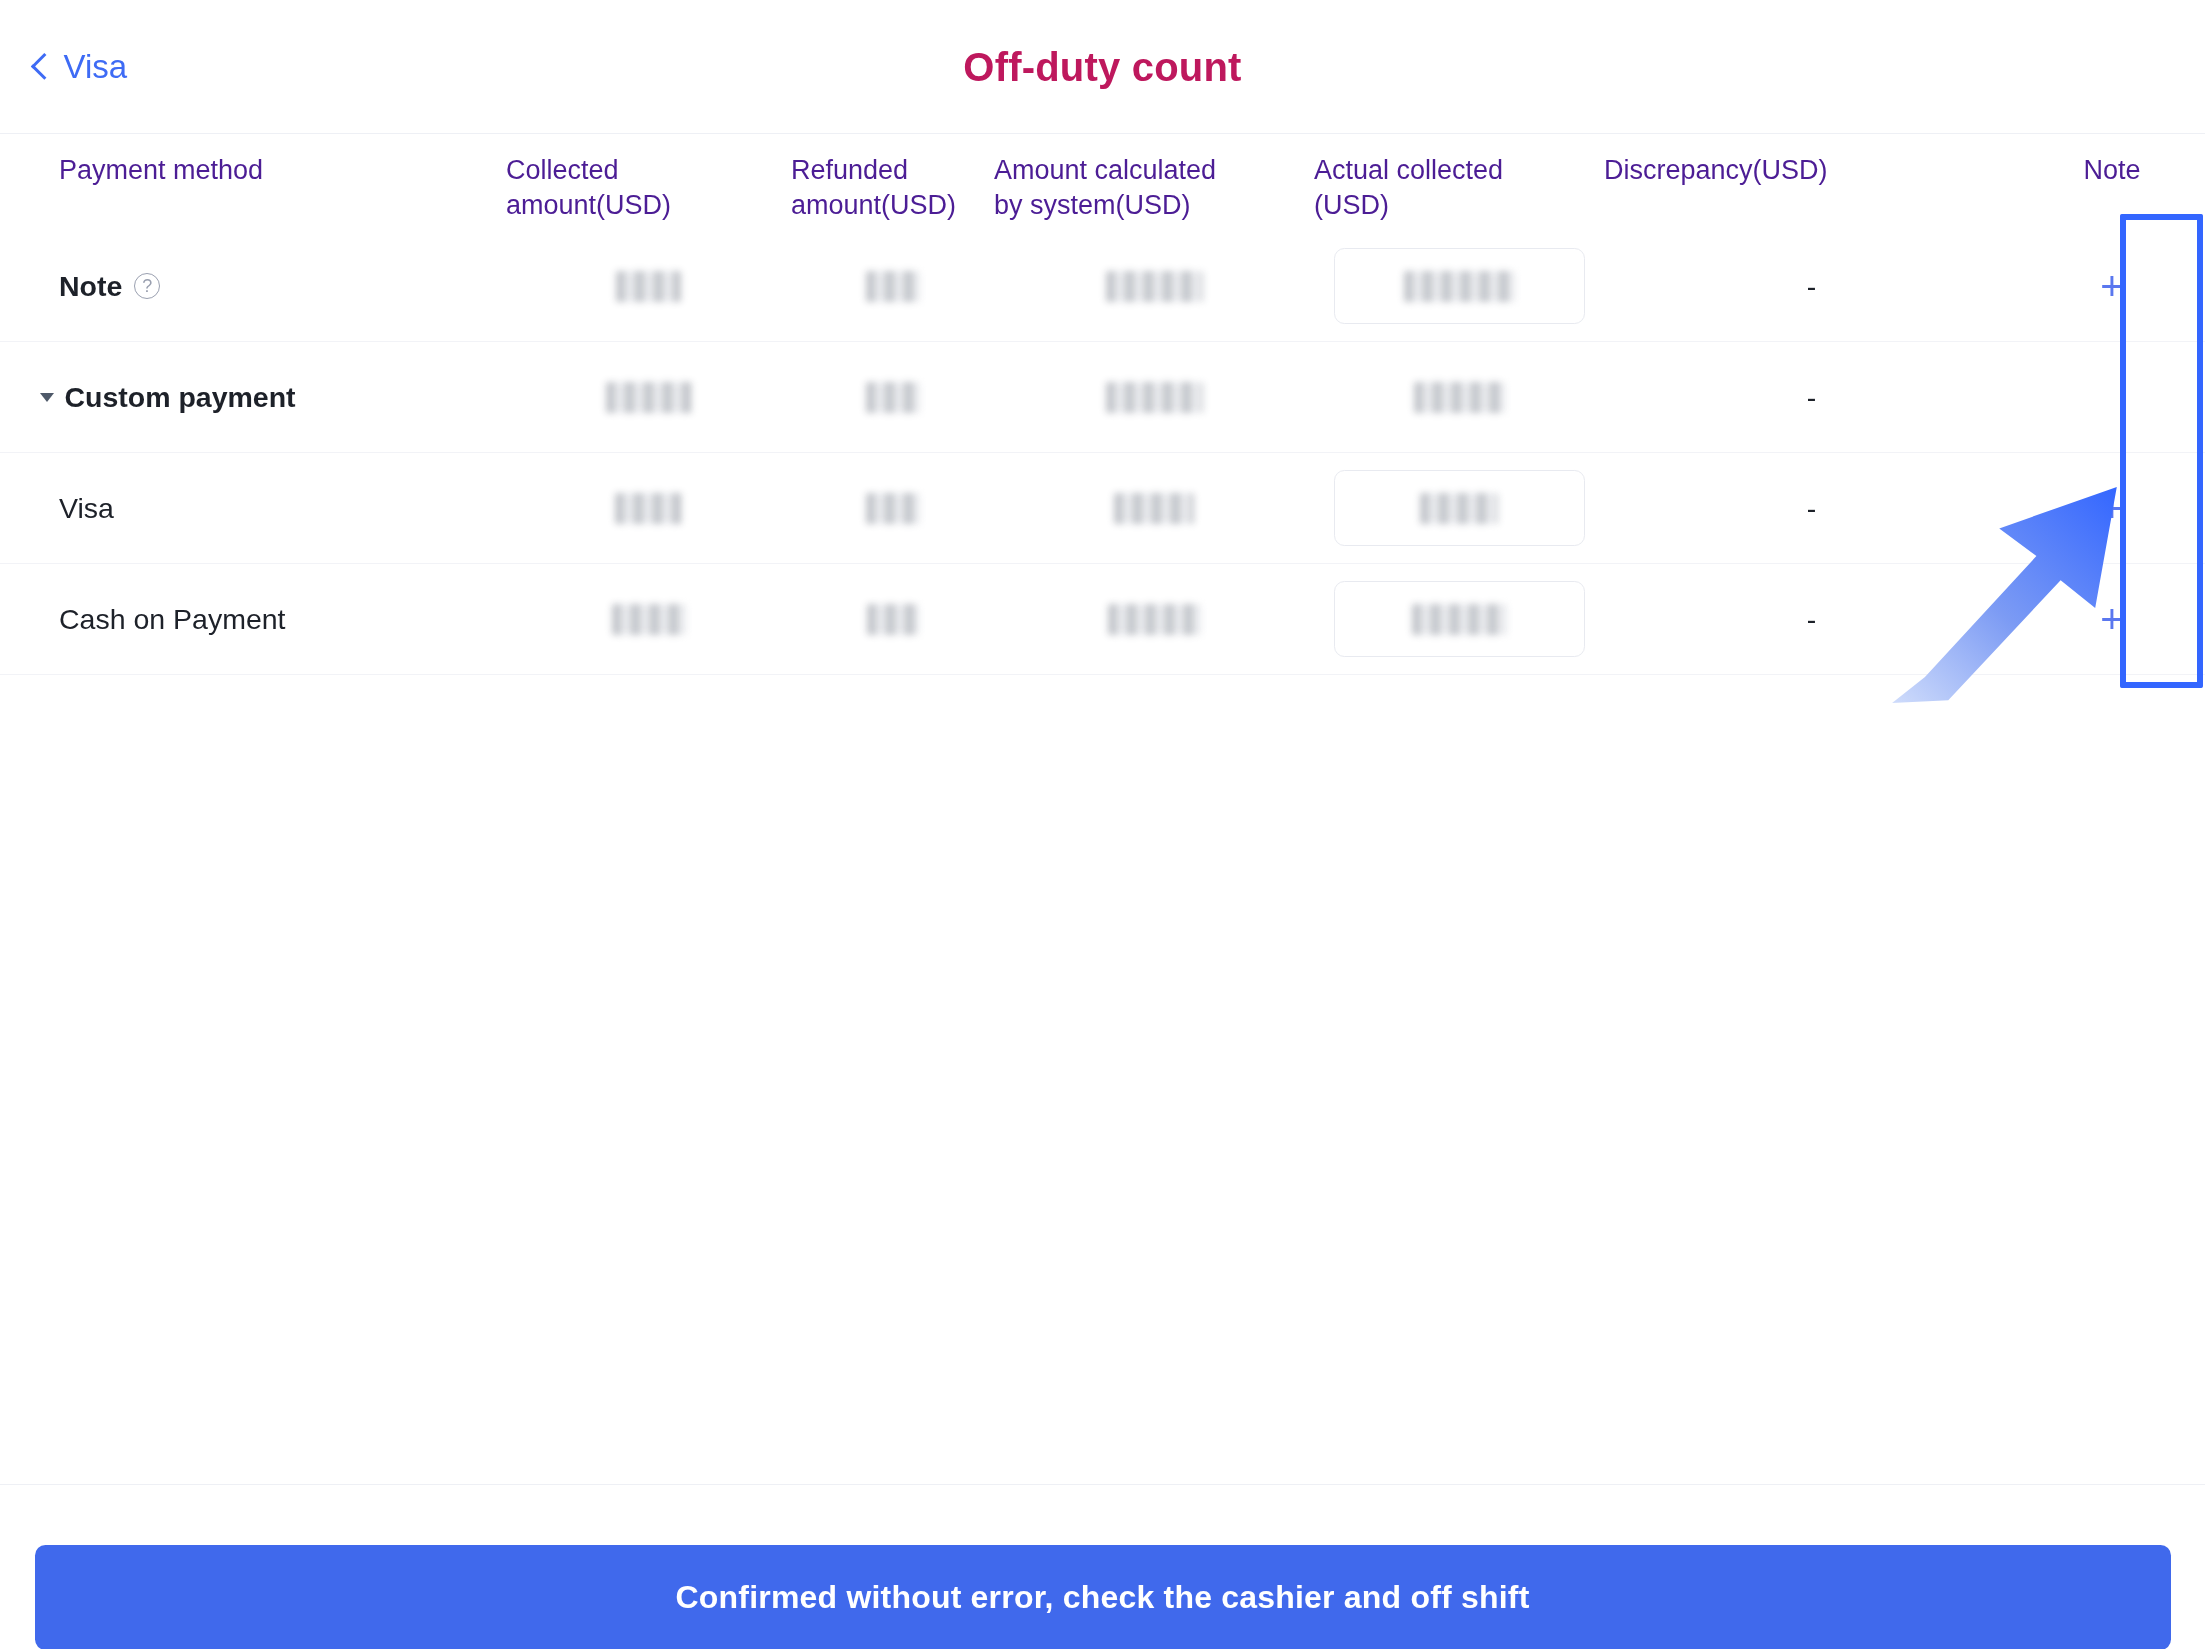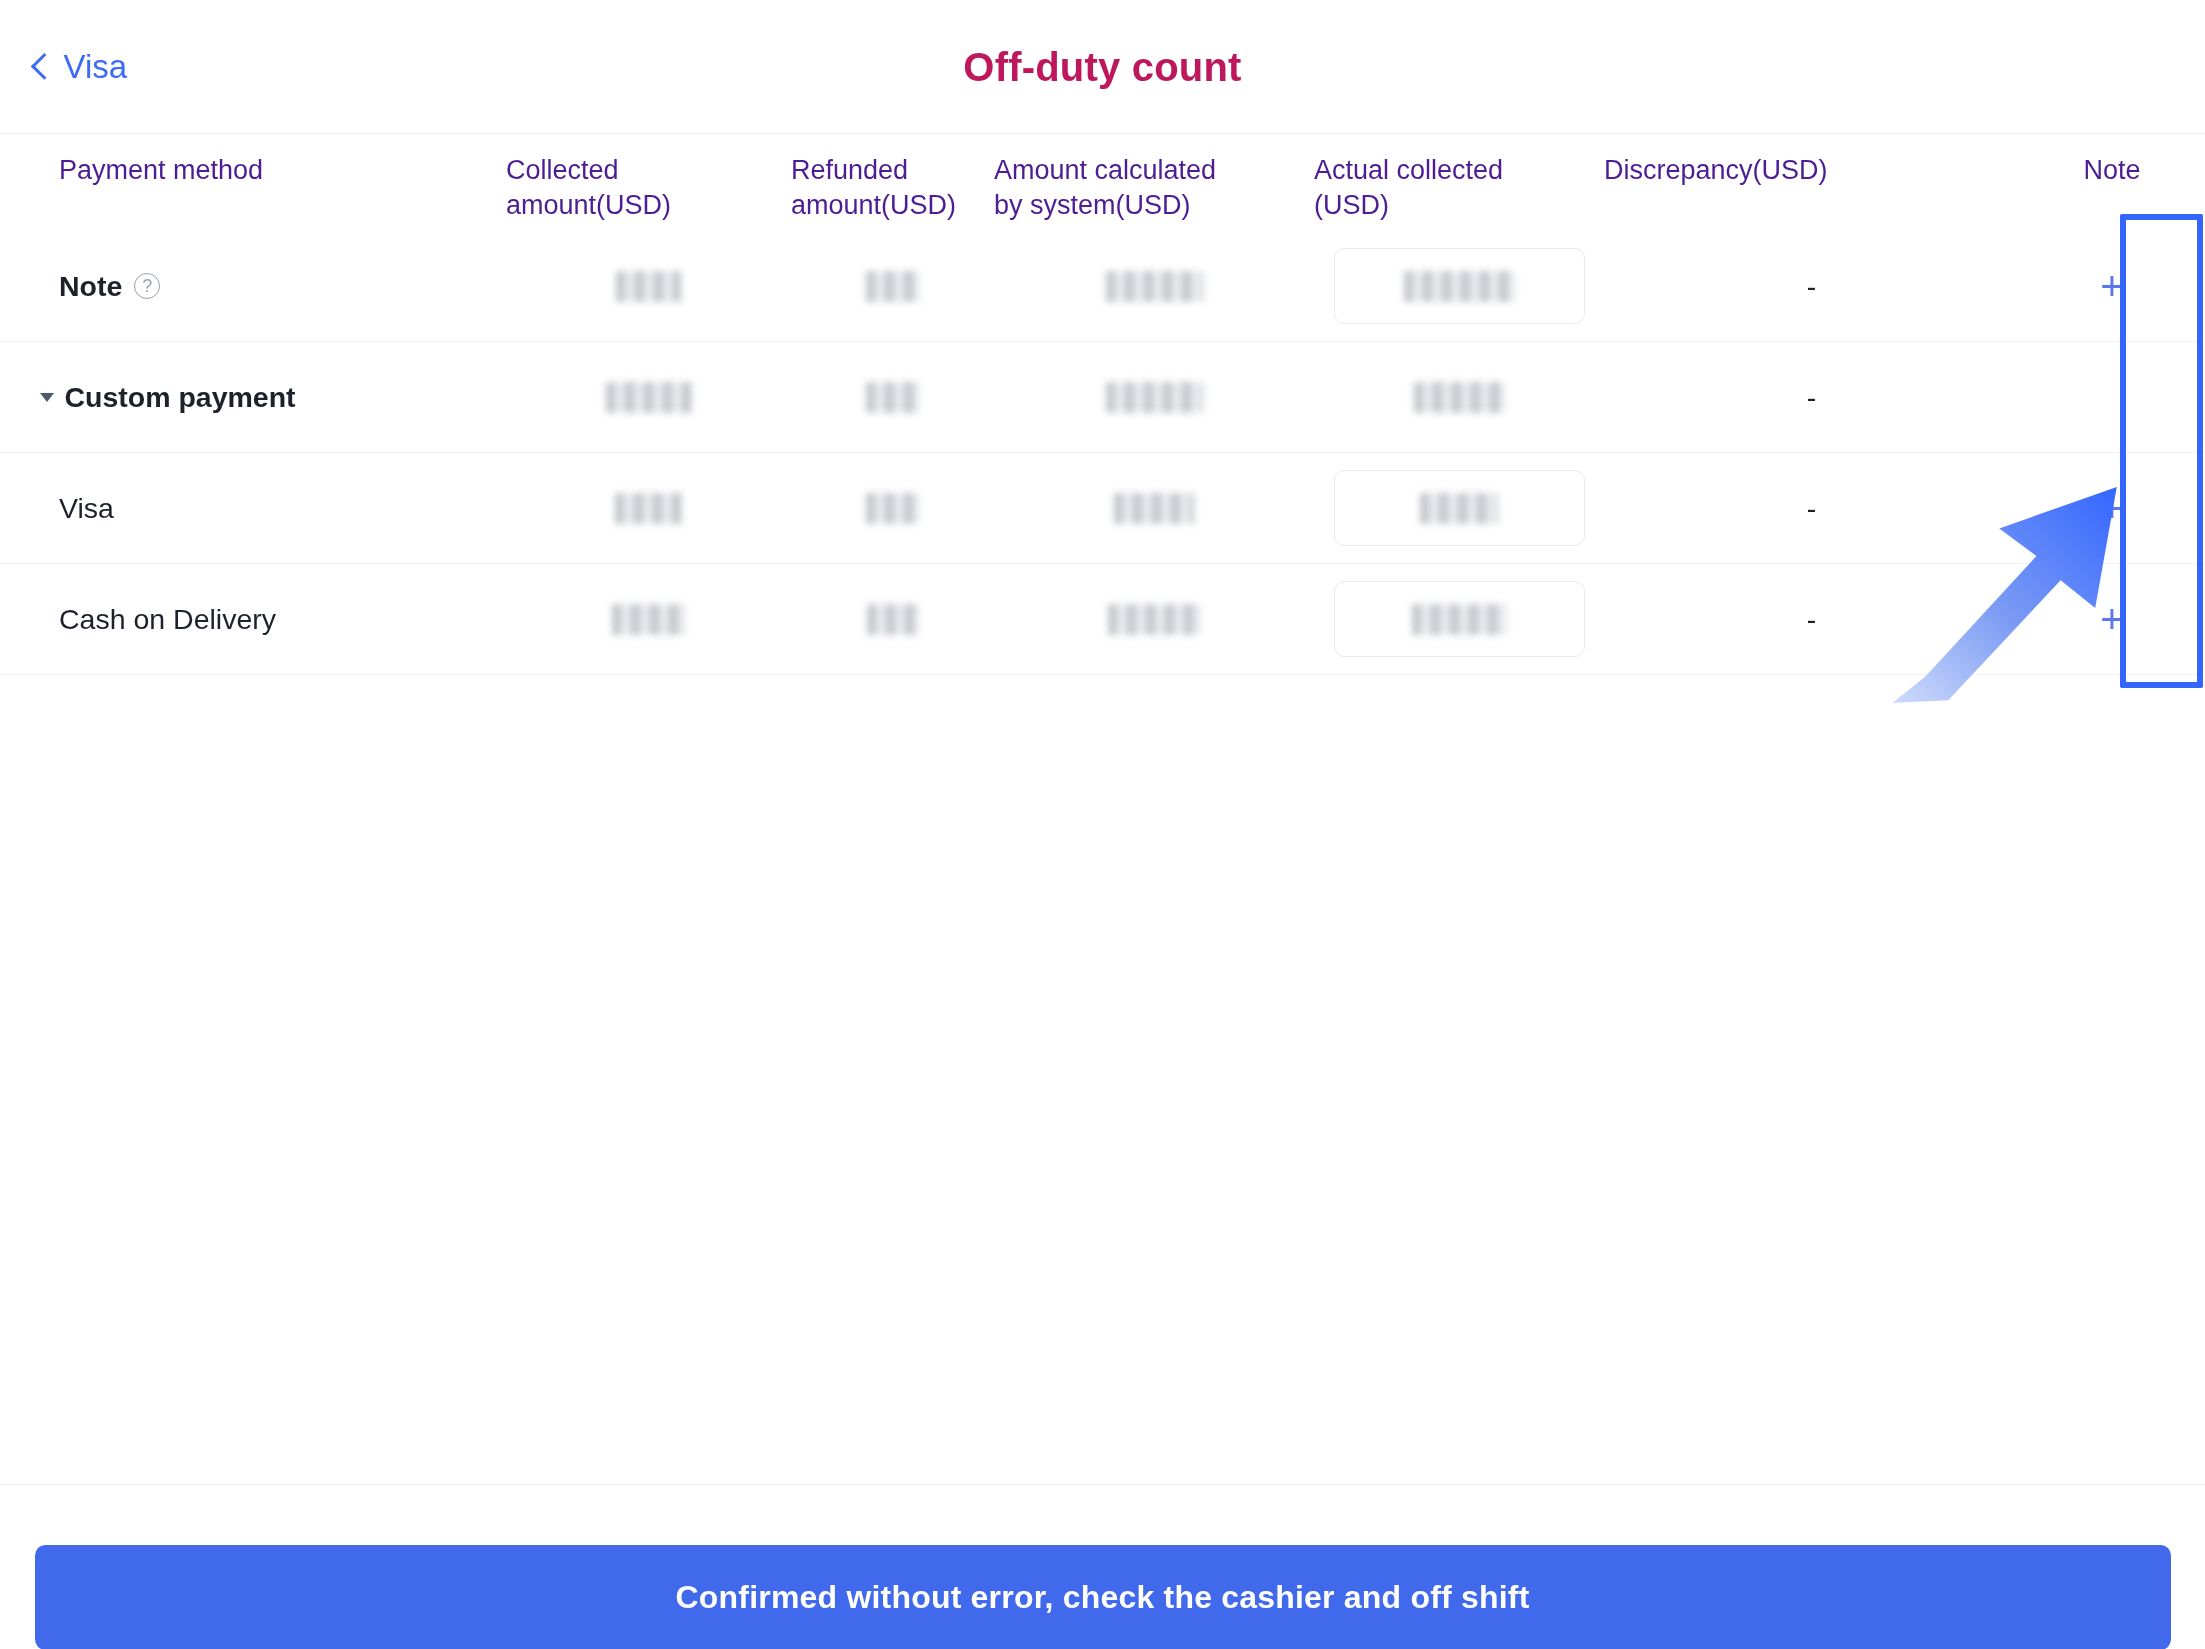--- a/index.html
+++ b/index.html
@@ -342,21 +342,21 @@
         <span class="blur" style="width:78px"></span>
       </div>
     </div>
     <div class="c-discrep dash">-</div>
     <div class="c-note plus-btn">+</div>
   </div>
 
   <div class="row data-row">
     <div class="c-method">
       <div class="method-label child">
-        <span>Cash on Delivery</span>
+        <span>Cash on Payment</span>
       </div>
     </div>
     <div class="c-collected cell-val">
       <span class="blur" style="width:74px"></span>
     </div>
     <div class="c-refunded cell-val">
       <span class="blur" style="width:52px"></span>
     </div>
     <div class="c-calculated cell-val">
       <span class="blur" style="width:93px"></span>

